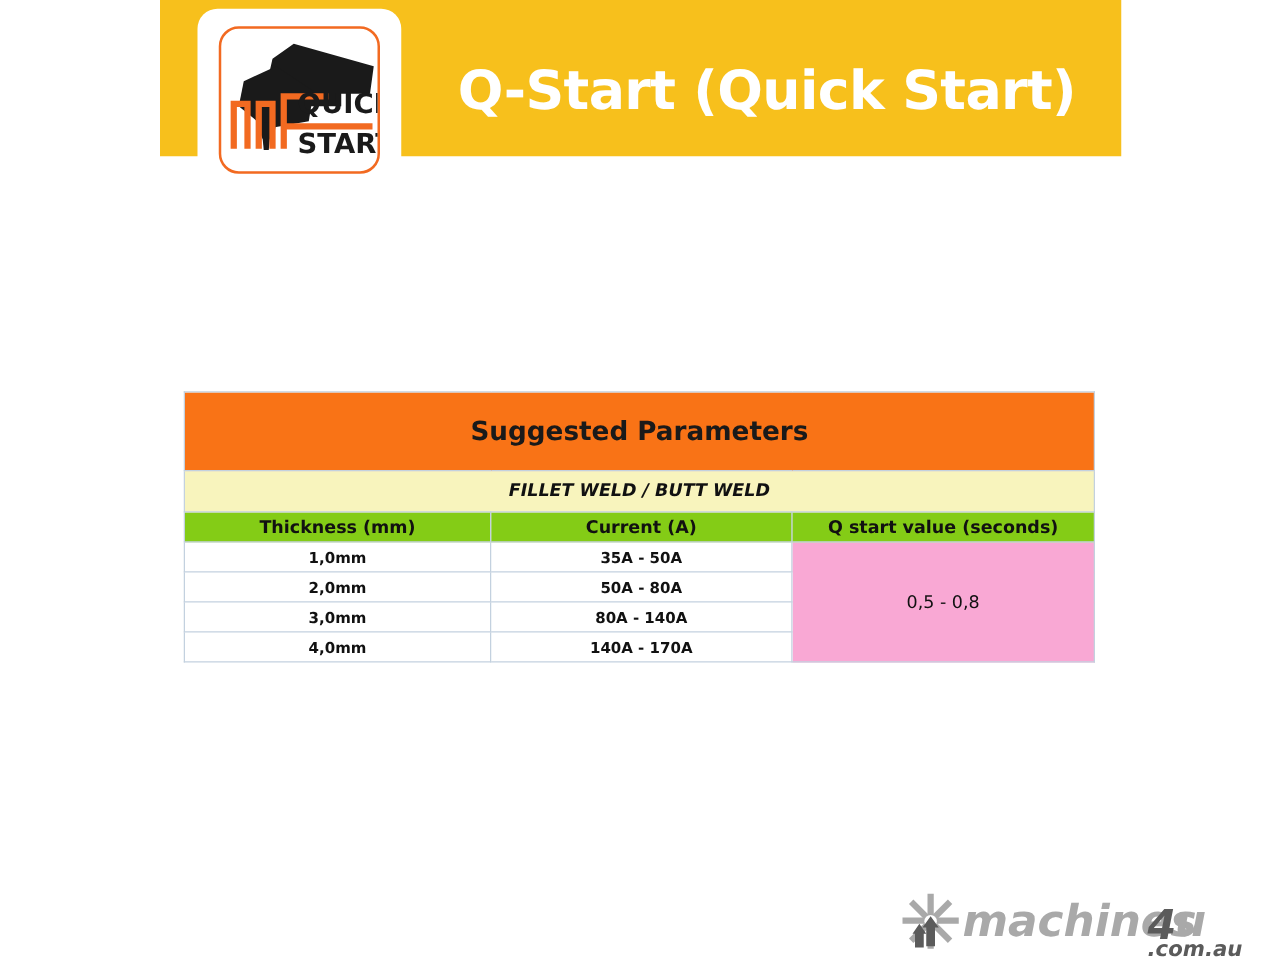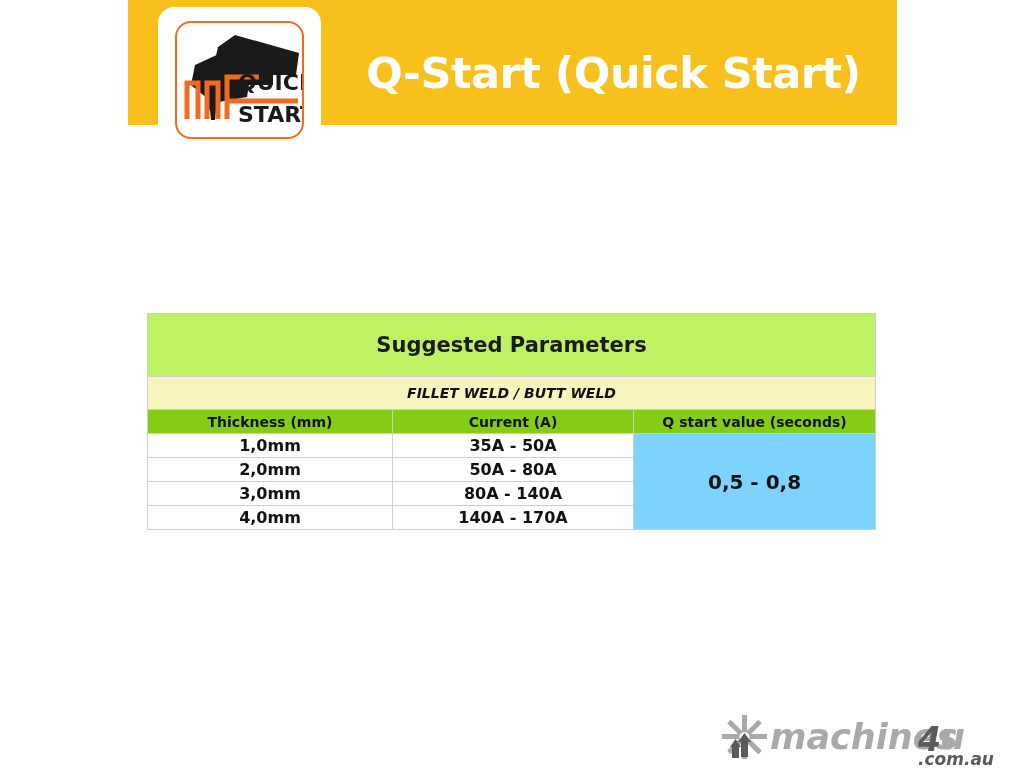--- a/index.html
+++ b/index.html
@@ -83,21 +83,21 @@
     padding: 0;
     font-family: "DejaVu Sans", sans-serif;
   }
   .t-title {
     height: 62px;
     text-align: center;
     vertical-align: middle;
     font-size: 21px;
     font-weight: bold;
     color: #1a1a1a;
-    background: #bef264;
+    background: #f97316;
   }
   .t-band {
     height: 32px;
     text-align: center;
     vertical-align: middle;
     font-size: 14px;
     font-weight: bold;
     color: #111111;
     background: #F8F4BD;
     font-style: italic;
@@ -108,32 +108,32 @@
     vertical-align: middle;
     font-size: 14px;
     font-weight: bold;
     color: #111111;
     background: #84cc16;
   }
   .t-cell {
     height: 23px;
     text-align: center;
     vertical-align: middle;
-    font-size: 16px;
+    font-size: 12px;
     font-weight: bold;
     color: #111111;
     background: #ffffff;
   }
   .t-span {
     text-align: center;
     vertical-align: middle;
-    font-size: 20px;
-    font-weight: bold;
-    color: #111111;
-    background: #7dd3fc;
+    font-size: 14px;
+    font-weight: normal;
+    color: #111111;
+    background: #f9a8d4;
   }
   .col-a { width: 245px; }
   .col-b { width: 241px; }
   .col-c { width: 242px; }
 
   
   #watermark {
     position: absolute;
     left: 718px;
     top: 713px;

